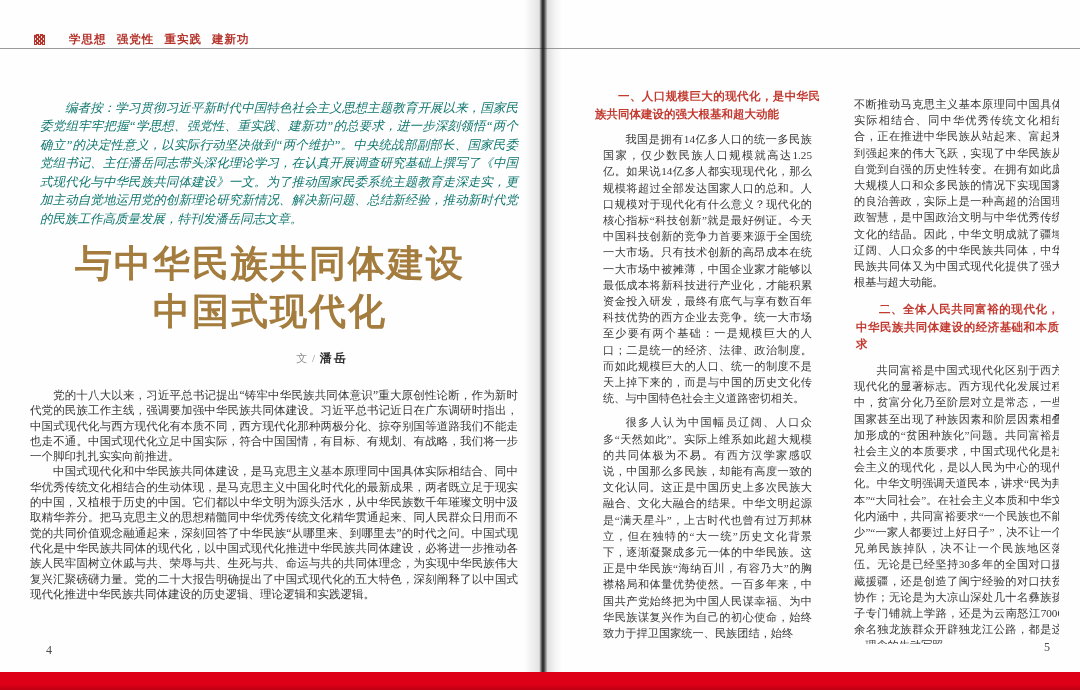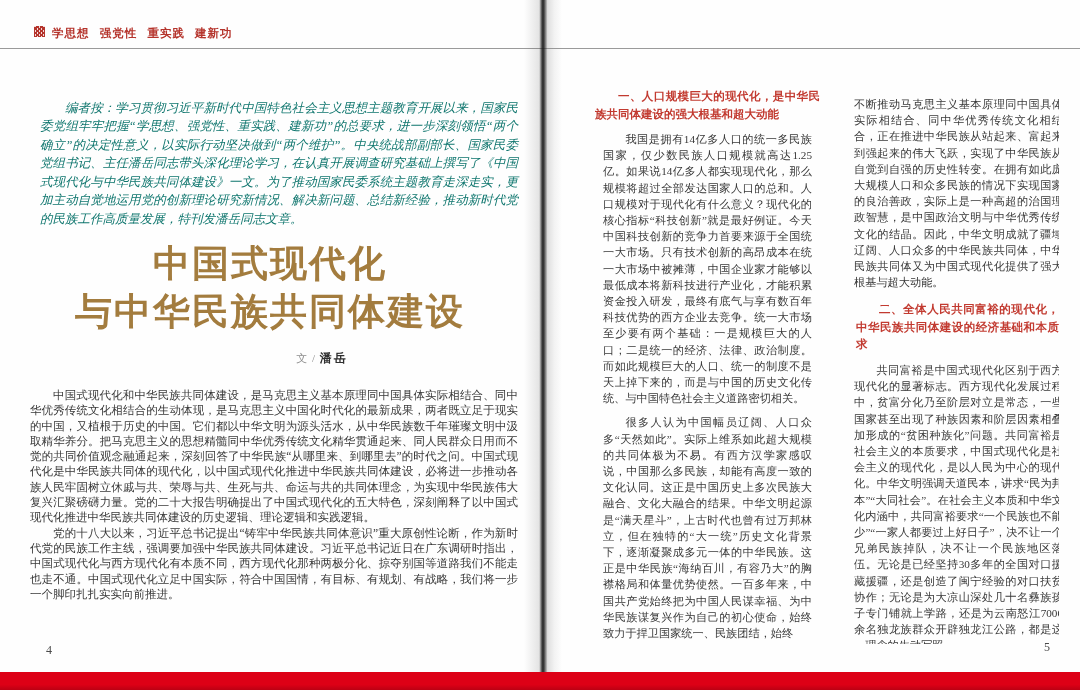--- a/index.html
+++ b/index.html
@@ -10,21 +10,21 @@
   }
   .spread{position:relative;width:1080px;height:690px;background:#fdfdfd;}
   .page{position:absolute;top:0;height:672px;background:#fefefe;}
   .page-left{left:0;width:540px;}
   .page-right{left:540px;width:540px;}
   .top-edge{position:absolute;top:9px;left:0;width:1080px;border-top:1px solid #ececec;}
 
   
   .hdr-rule{position:absolute;top:48px;left:0;right:0;border-top:1px solid #9a9a9a;}
   .hdr-left{
-    position:absolute;top:26px;left:34px;display:flex;align-items:flex-start;gap:7px;
+    position:absolute;top:32px;left:34px;display:flex;align-items:center;gap:24px;
     font-family:"Liberation Sans","DejaVu Sans",sans-serif;
     font-weight:bold;font-size:11.5px;color:#b5342c;letter-spacing:1px;word-spacing:6px;
   }
   .ornament{
     width:11px;height:11px;flex:0 0 auto;
     background:
       repeating-linear-gradient(45deg,#b5342c 0 1.5px,rgba(255,255,255,0) 1.5px 3px),
       repeating-linear-gradient(-45deg,#b5342c 0 1.5px,#f2dddb 1.5px 3px);
   }
   .hdr-right{
@@ -103,31 +103,31 @@
   <div class="page page-left">
     <div class="hdr-left">
       <span class="ornament"></span>
       <span>学思想 强党性 重实践 建新功</span>
     </div>
     <div class="hdr-rule"></div>
 
     <p class="editor-note">编者按：学习贯彻习近平新时代中国特色社会主义思想主题教育开展以来，国家民委党组牢牢把握“学思想、强党性、重实践、建新功”的总要求，进一步深刻领悟“两个确立”的决定性意义，以实际行动坚决做到“两个维护”。中央统战部副部长、国家民委党组书记、主任潘岳同志带头深化理论学习，在认真开展调查研究基础上撰写了《中国式现代化与中华民族共同体建设》一文。为了推动国家民委系统主题教育走深走实，更加主动自觉地运用党的创新理论研究新情况、解决新问题、总结新经验，推动新时代党的民族工作高质量发展，特刊发潘岳同志文章。</p>
 
     <div class="article-title">
+      <div>与中华民族共同体建设</div>
       <div>中国式现代化</div>
-      <div>与中华民族共同体建设</div>
     </div>
 
     <div class="byline">
       <span>文 / </span><span class="author">潘岳</span>
     </div>
 
     <div class="left-body">
+      <p>党的十八大以来，习近平总书记提出“铸牢中华民族共同体意识”重大原创性论断，作为新时代党的民族工作主线，强调要加强中华民族共同体建设。习近平总书记近日在广东调研时指出，中国式现代化与西方现代化有本质不同，西方现代化那种两极分化、掠夺别国等道路我们不能走也走不通。中国式现代化立足中国实际，符合中国国情，有目标、有规划、有战略，我们将一步一个脚印扎扎实实向前推进。</p>
       <p>中国式现代化和中华民族共同体建设，是马克思主义基本原理同中国具体实际相结合、同中华优秀传统文化相结合的生动体现，是马克思主义中国化时代化的最新成果，两者既立足于现实的中国，又植根于历史的中国。它们都以中华文明为源头活水，从中华民族数千年璀璨文明中汲取精华养分。把马克思主义的思想精髓同中华优秀传统文化精华贯通起来、同人民群众日用而不觉的共同价值观念融通起来，深刻回答了中华民族“从哪里来、到哪里去”的时代之问。中国式现代化是中华民族共同体的现代化，以中国式现代化推进中华民族共同体建设，必将进一步推动各族人民牢固树立休戚与共、荣辱与共、生死与共、命运与共的共同体理念，为实现中华民族伟大复兴汇聚磅礴力量。党的二十大报告明确提出了中国式现代化的五大特色，深刻阐释了以中国式现代化推进中华民族共同体建设的历史逻辑、理论逻辑和实践逻辑。</p>
-      <p>党的十八大以来，习近平总书记提出“铸牢中华民族共同体意识”重大原创性论断，作为新时代党的民族工作主线，强调要加强中华民族共同体建设。习近平总书记近日在广东调研时指出，中国式现代化与西方现代化有本质不同，西方现代化那种两极分化、掠夺别国等道路我们不能走也走不通。中国式现代化立足中国实际，符合中国国情，有目标、有规划、有战略，我们将一步一个脚印扎扎实实向前推进。</p>
     </div>
 
     <div class="pagenum pagenum-left">4</div>
   </div>
 
   <div class="page page-right">
     <div class="hdr-rule"></div>
 
     <div class="columns">
       <div class="col">

